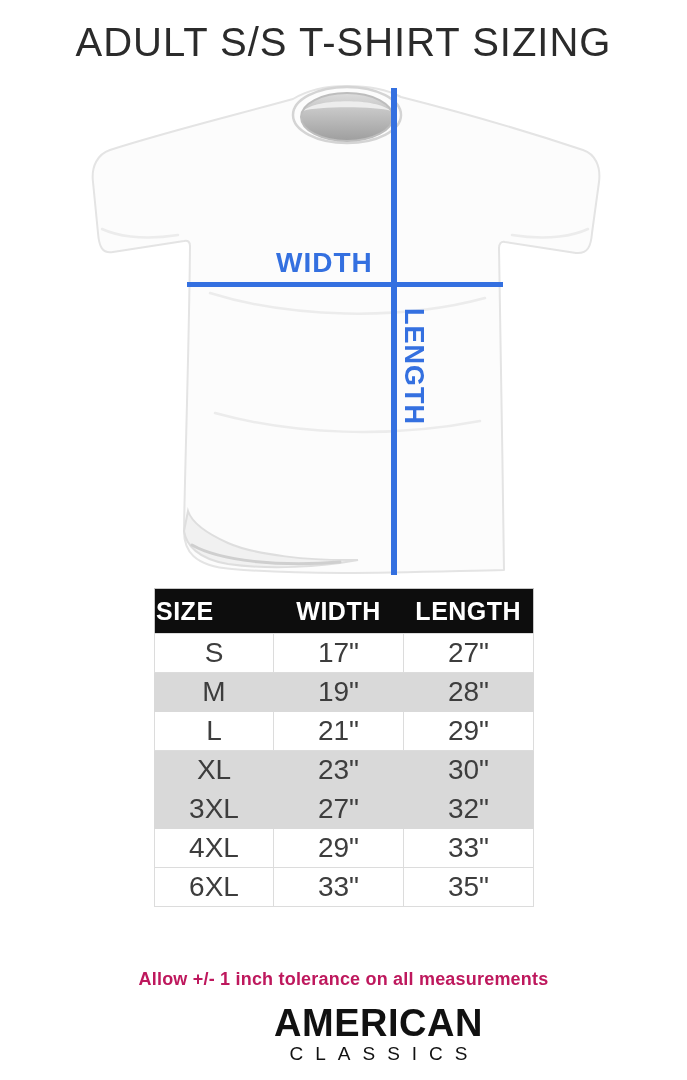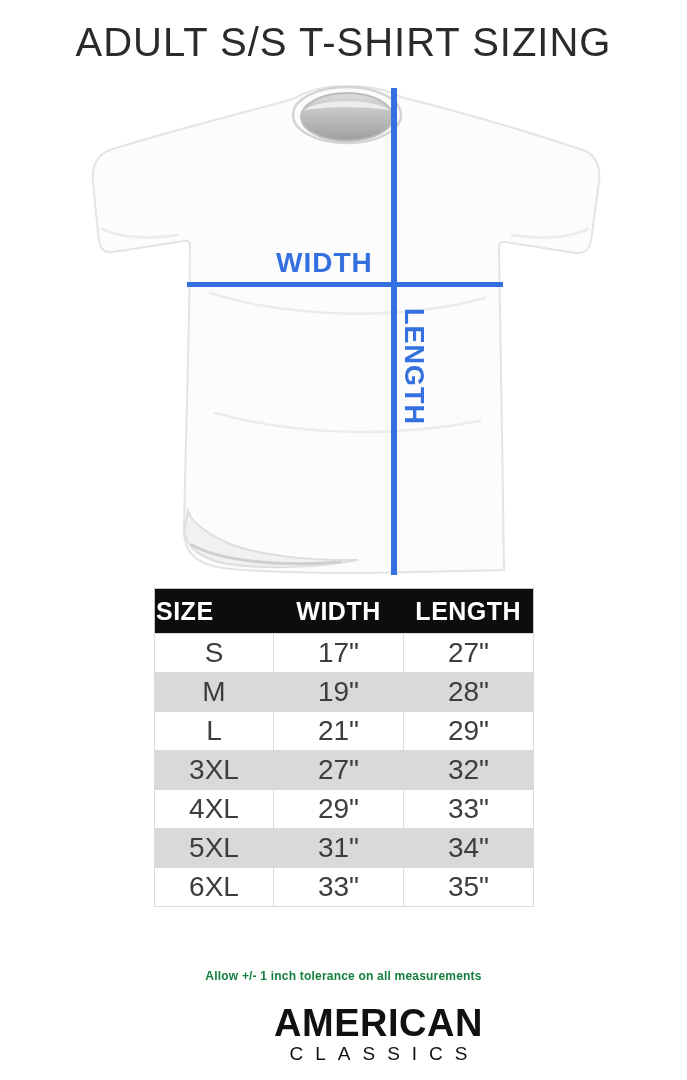--- a/index.html
+++ b/index.html
@@ -48,21 +48,21 @@
   .size-table th.first{text-align:left;}
   .size-table td{
     height:36px;text-align:center;vertical-align:middle;
     font-size:28px;font-weight:300;color:#3d3d3d;
     border:1px solid #dcdcdc;
   }
   .size-table tr.stripe td{background:var(--row-stripe);border-color:var(--row-stripe);}
 
   .tolerance-note{
     position:absolute;top:961px;left:0;width:100%;text-align:center;
-    color:#15803d;font-size:12px;font-weight:bold;letter-spacing:0.2px;
+    color:#be185d;font-size:18px;font-weight:bold;letter-spacing:0.2px;
   }
 
   .brand{position:absolute;top:996px;left:0;width:100%;text-align:center;color:#111;padding-left:35px;}
   .brand-line1{font-size:38px;font-weight:bold;letter-spacing:0.5px;line-height:1.0;}
   .brand-line2{font-size:19px;font-weight:400;letter-spacing:12px;text-indent:12px;margin-top:1px;}
 </style>
 </head>
 <body>
 
 <div id="canvas">
@@ -140,33 +140,33 @@
           <td>M</td>
           <td>19"</td>
           <td>28"</td>
         </tr>
         <tr>
           <td>L</td>
           <td>21"</td>
           <td>29"</td>
         </tr>
         <tr class="stripe">
+          <td>XL</td>
+          <td>23"</td>
+          <td>30"</td>
+        </tr>
+        <tr class="stripe">
           <td>3XL</td>
           <td>27"</td>
           <td>32"</td>
         </tr>
         <tr>
           <td>4XL</td>
           <td>29"</td>
           <td>33"</td>
-        </tr>
-        <tr class="stripe">
-          <td>5XL</td>
-          <td>31"</td>
-          <td>34"</td>
         </tr>
         <tr>
           <td>6XL</td>
           <td>33"</td>
           <td>35"</td>
         </tr>
       </tbody>
   </table>
 
   <div class="tolerance-note">Allow +/- 1 inch tolerance on all measurements</div>

